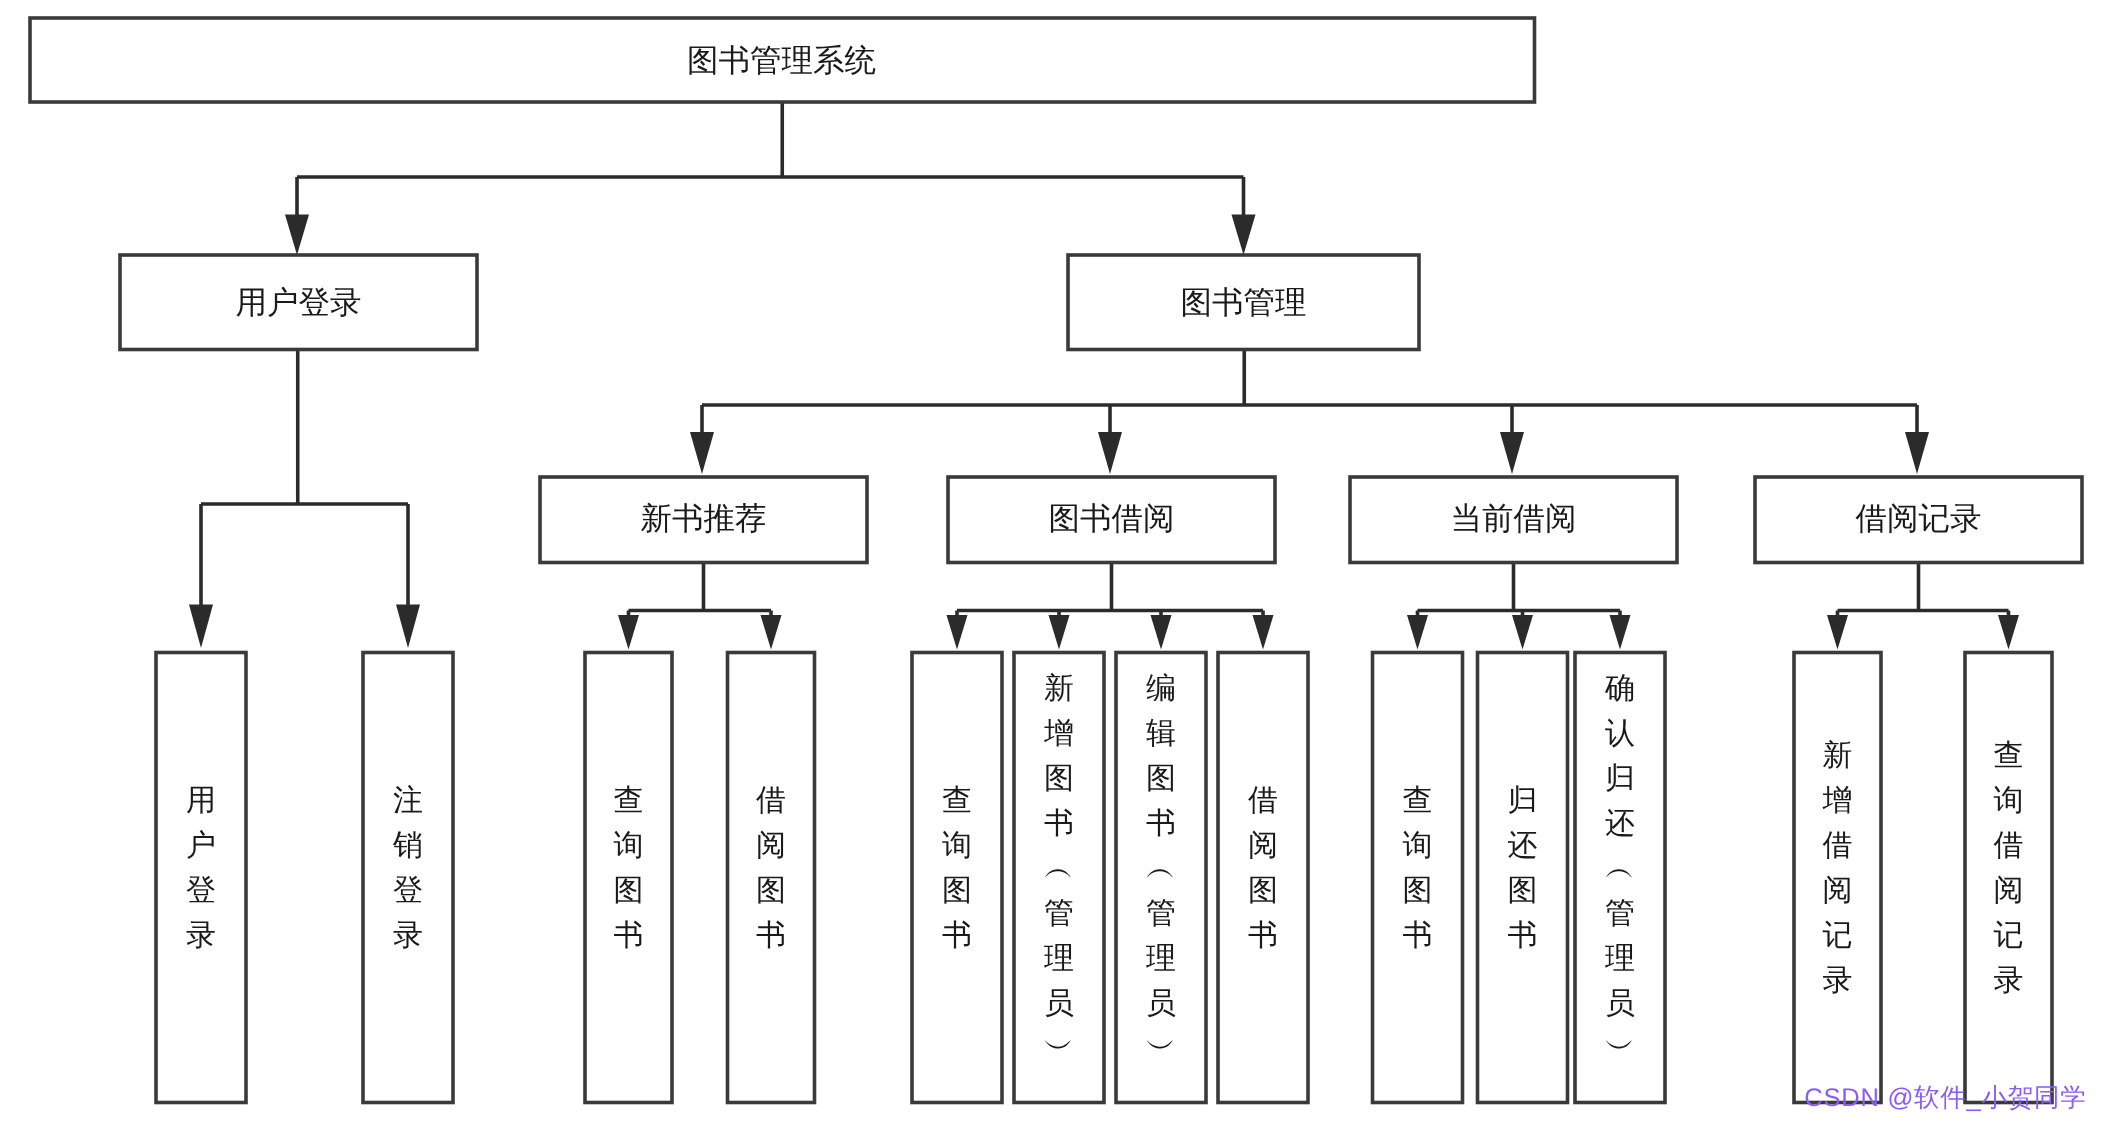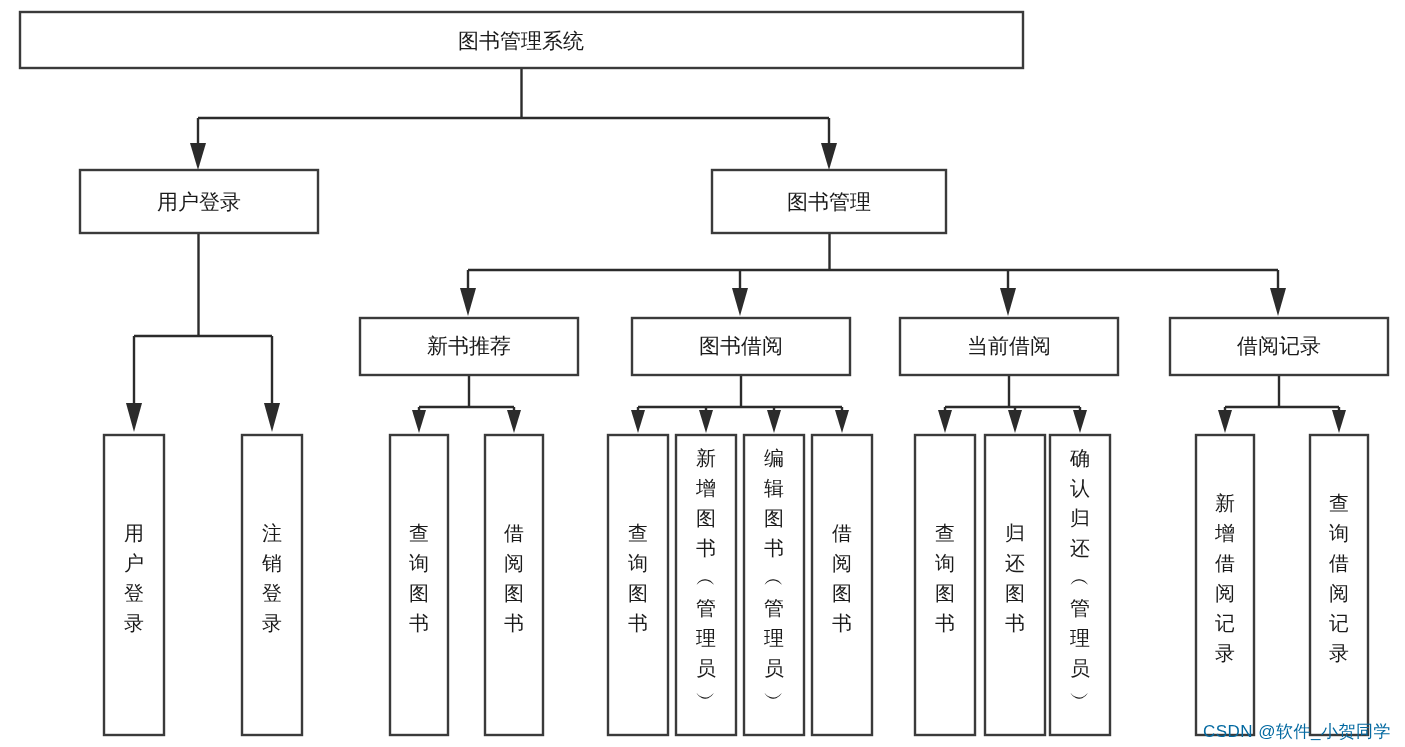--- a/index.html
+++ b/index.html
@@ -54,21 +54,21 @@
     font-size: 20px;
     fill: #1a1a1a;
     text-anchor: middle;
   }
   .watermark {
     position: absolute;
     right: 14px;
     bottom: 4px;
     font-family: "Liberation Sans", "DejaVu Sans", sans-serif;
     font-size: 17px;
-    color: #0369a1;
+    color: #8b5cf6;
     white-space: nowrap;
     letter-spacing: 0.5px;
     pointer-events: none;
   }
 </style>
 </head>
 <body>
 
 <div id="diagram-root">
 

